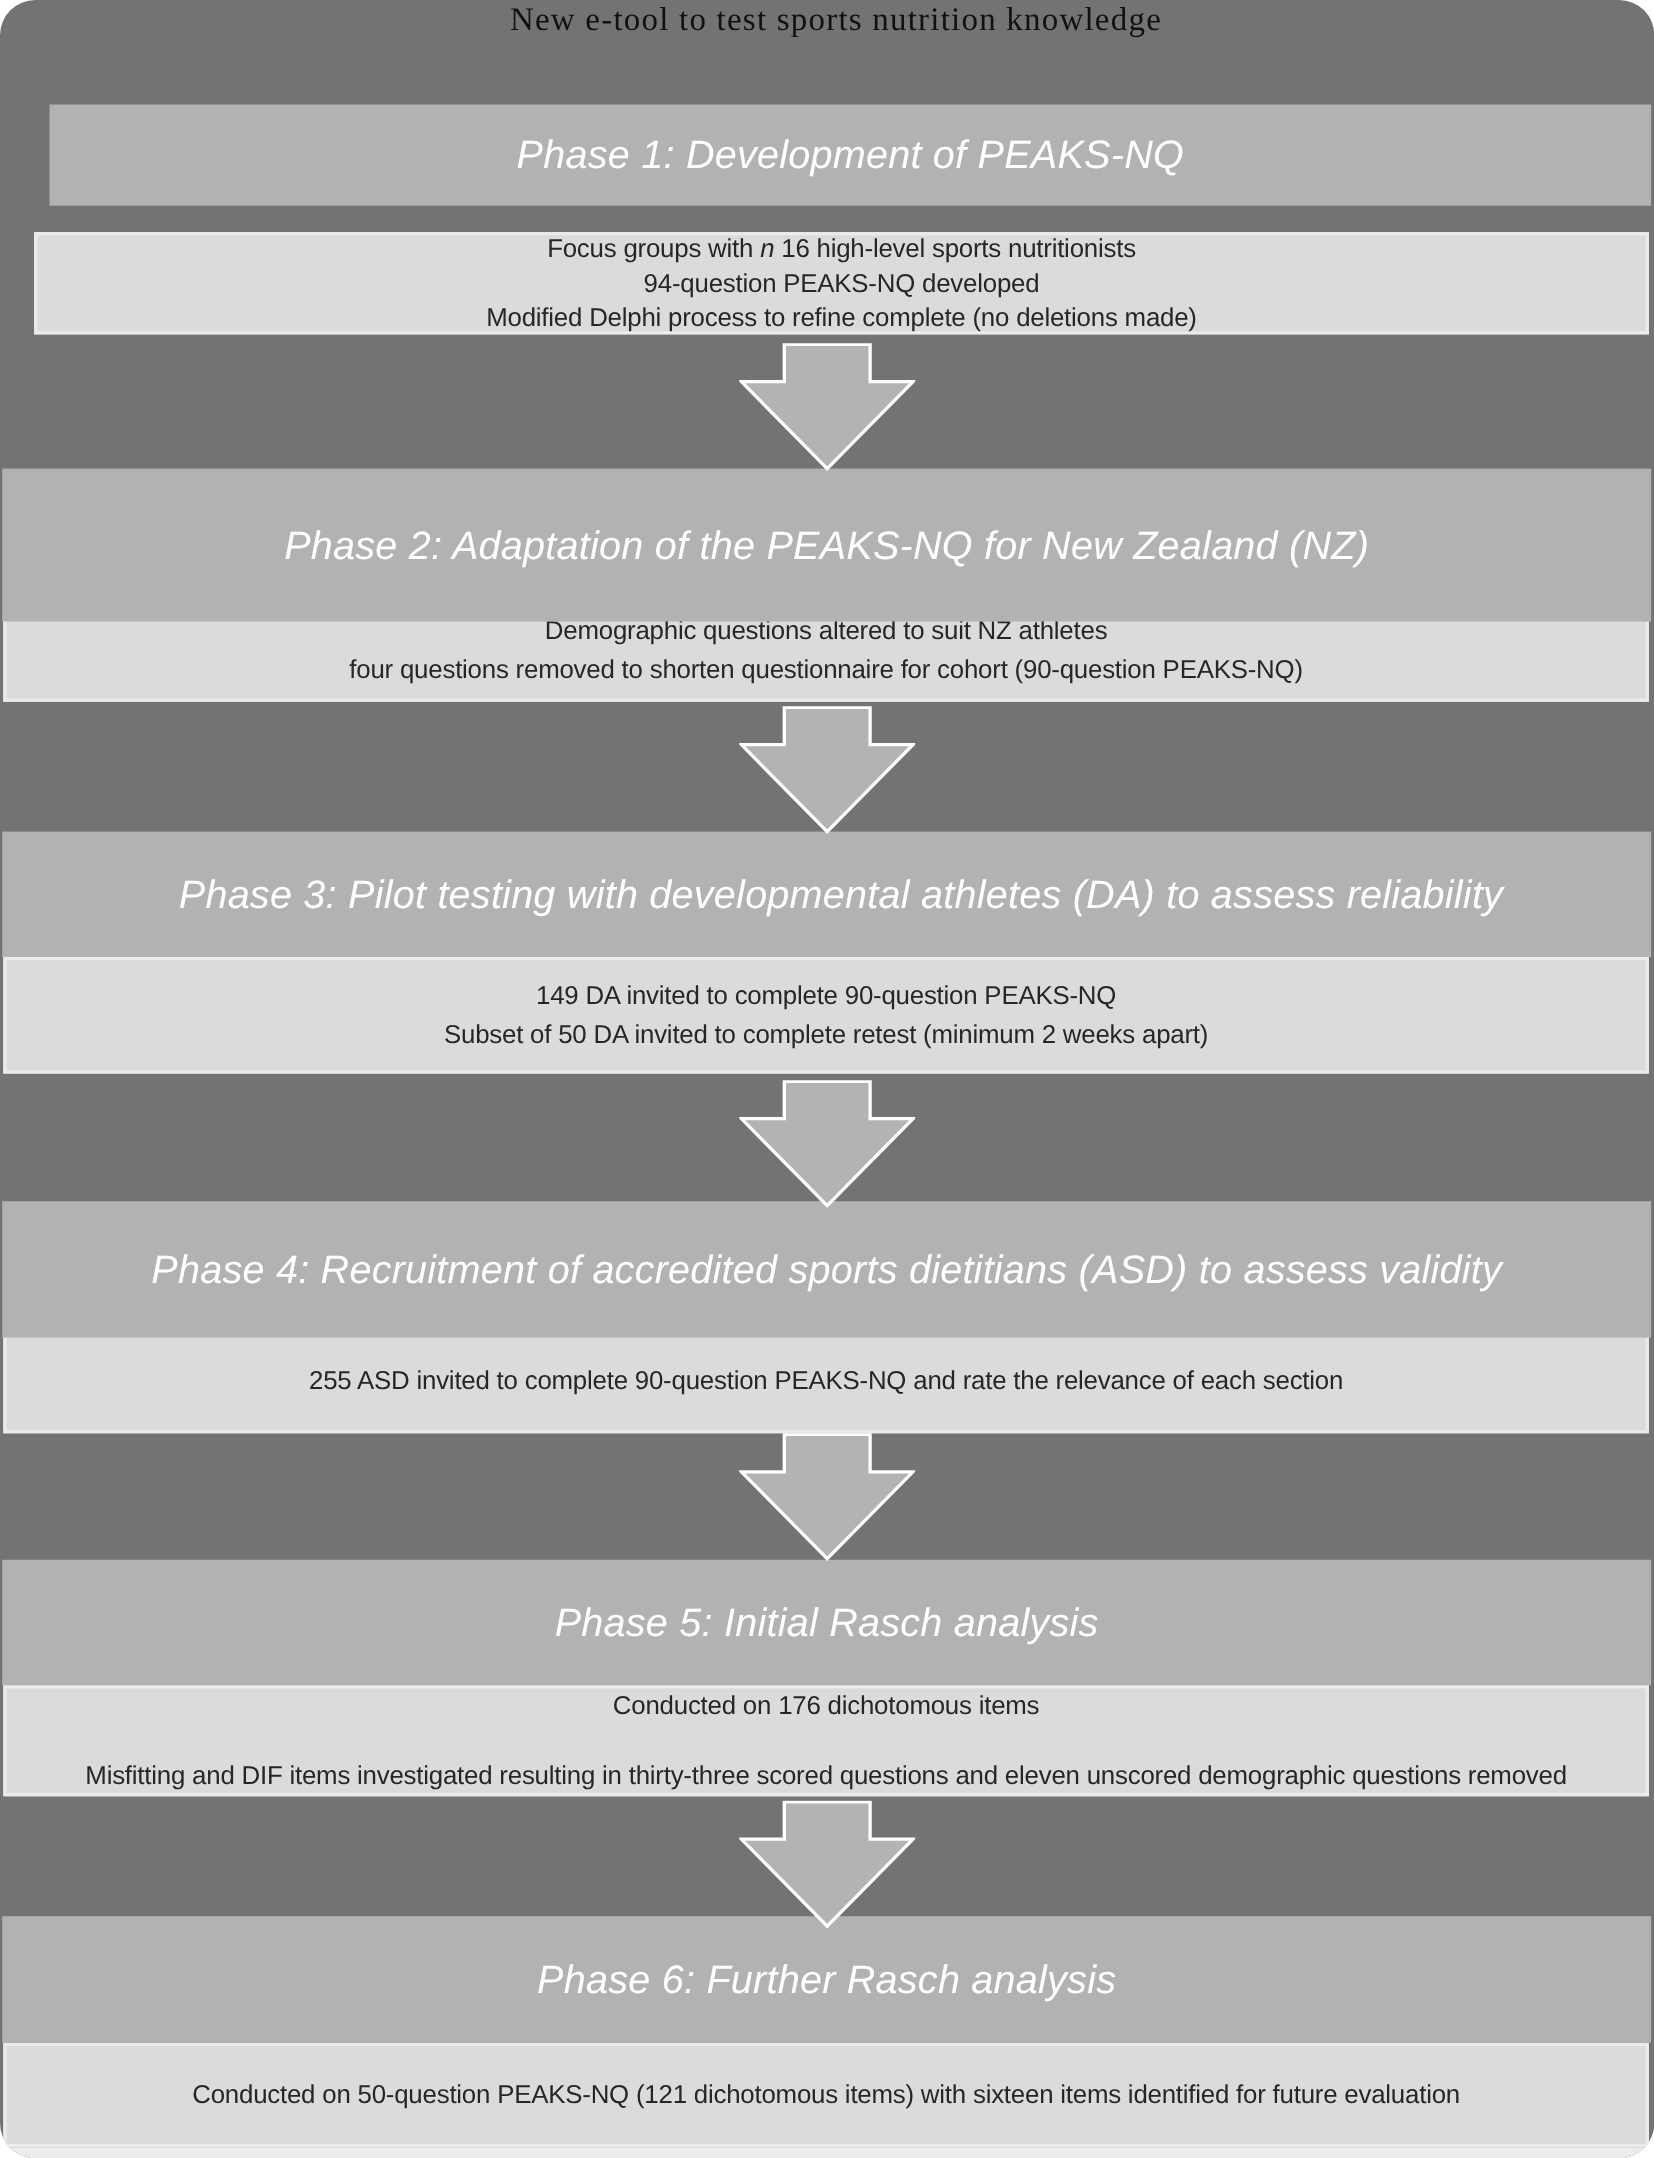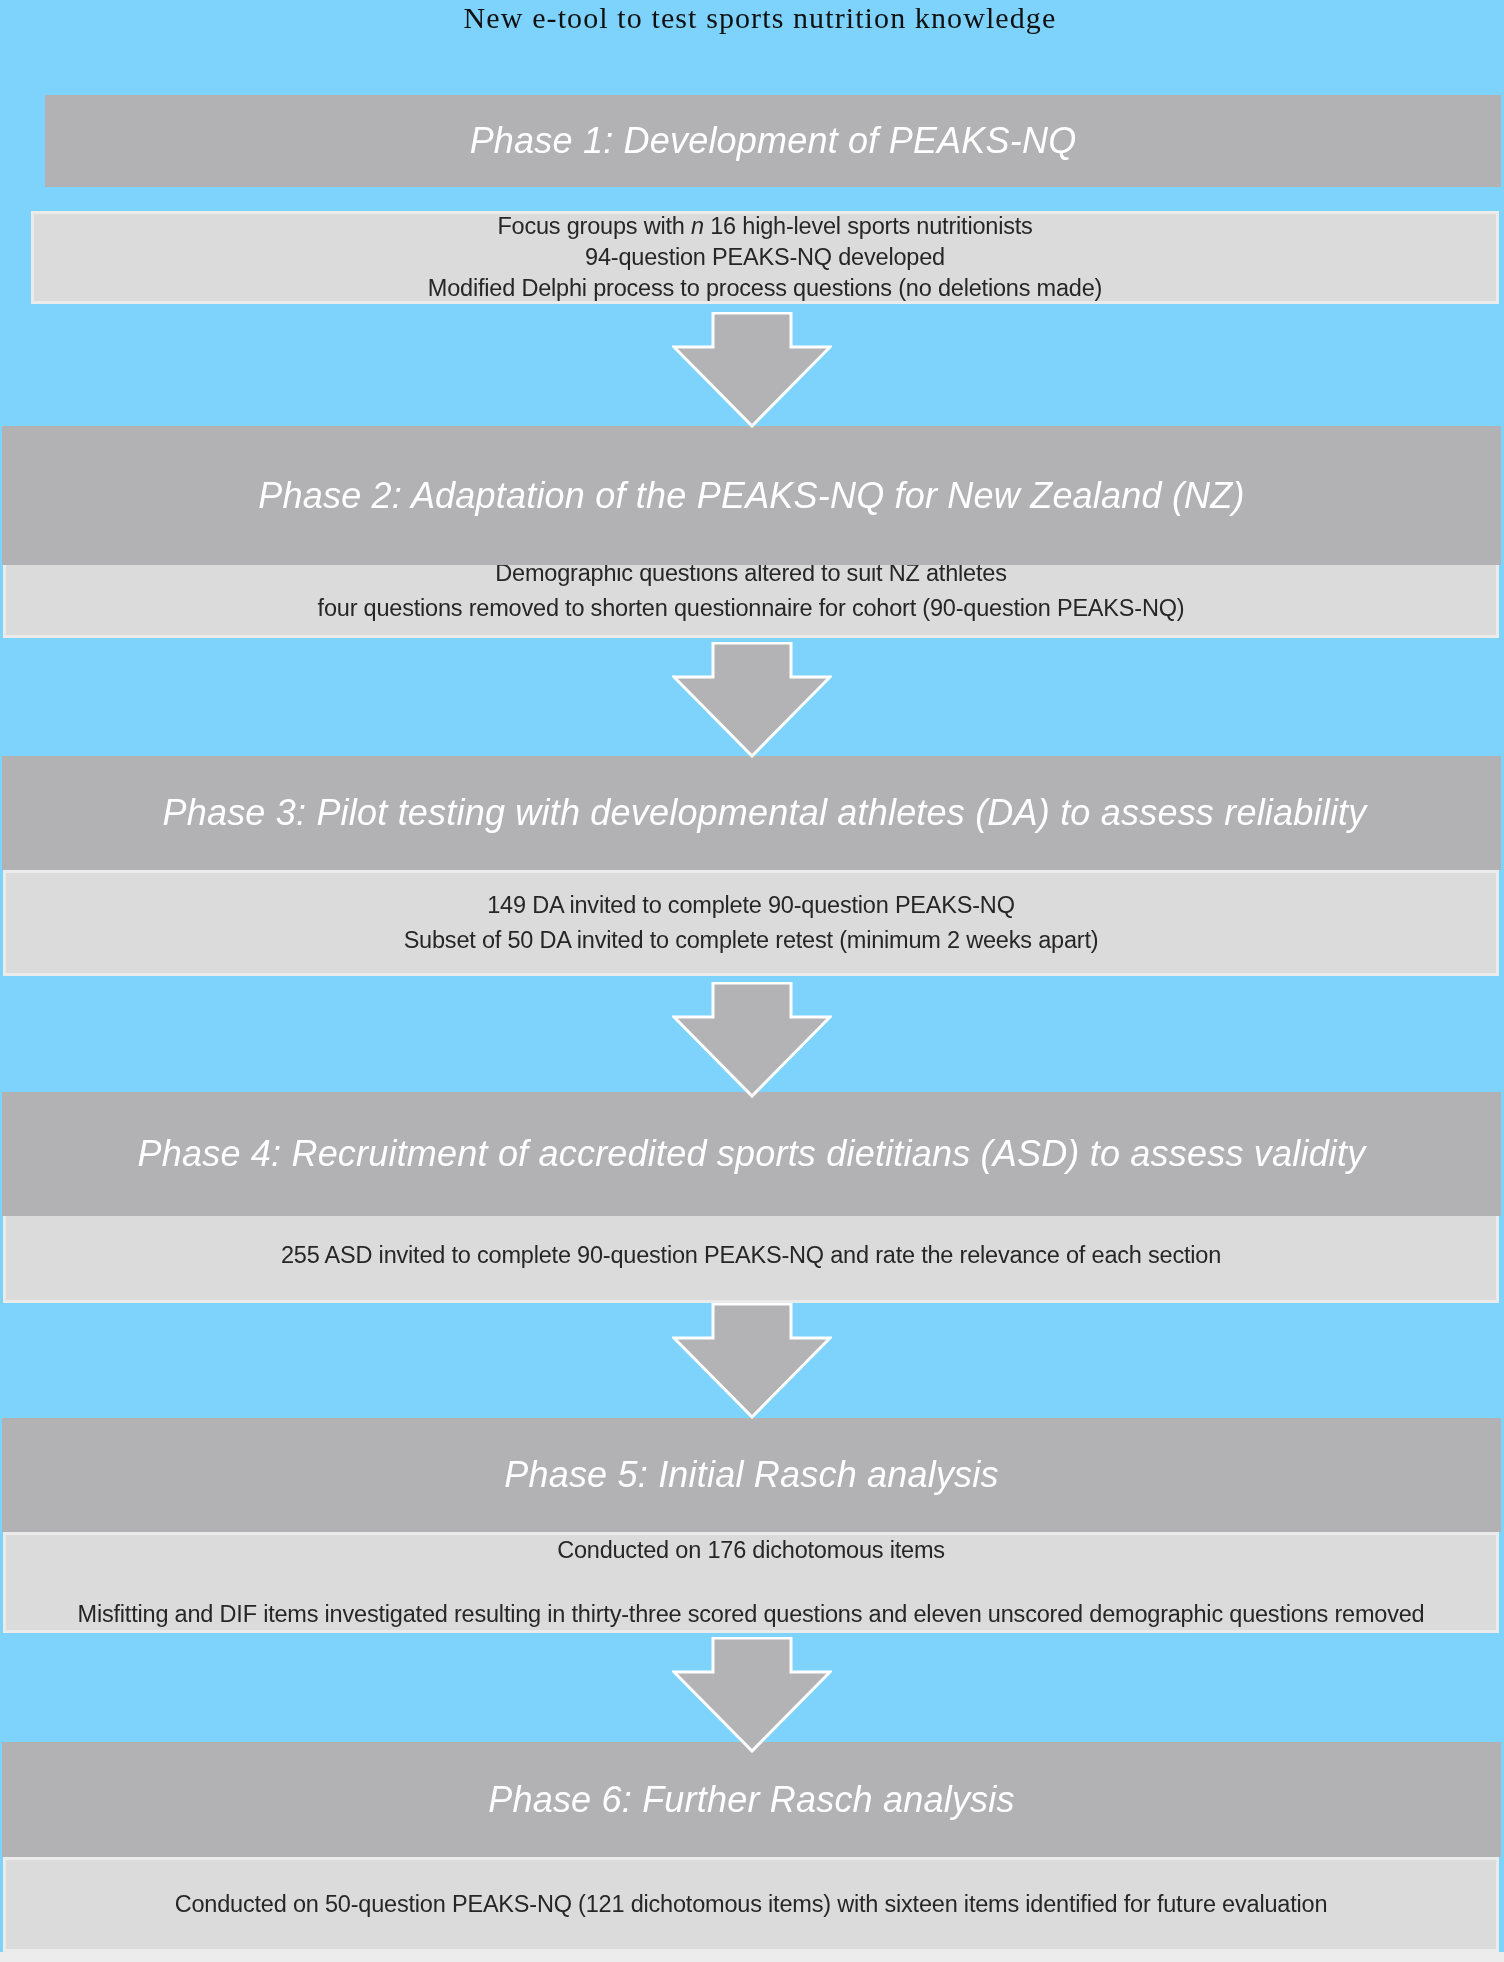--- a/index.html
+++ b/index.html
@@ -4,23 +4,24 @@
 <style>
   html, body {
     margin: 0;
     padding: 0;
     background: #ffffff;
   }
   #stage {
     position: relative;
     width: 1504px;
     height: 1962px;
-    background: #7dd3fc;
+    background: #737373;
     overflow: hidden;
     font-family: "Liberation Sans", sans-serif;
+    border-radius: 32px;
   }
   .fig-title {
     position: absolute;
     top: 0;
     left: 0;
     width: 1520px;
     text-align: center;
     font-family: "Liberation Serif", "DejaVu Serif", serif;
     font-size: 30px;
     line-height: 36px;
@@ -99,21 +100,21 @@
 <body>
 
 <div id="stage">
 
   <div class="fig-title">New e-tool to test sports nutrition knowledge</div>
 
   <div class="phase-header" id="p1h">Phase 1: Development of PEAKS-NQ</div>
   <div class="phase-body" id="p1b">
       <div class="line"><span>Focus groups with </span><i>n</i><span> 16 high-level sports nutritionists</span></div>
       <div class="line">94-question PEAKS-NQ developed</div>
-      <div class="line">Modified Delphi process to process questions (no deletions made)</div>
+      <div class="line">Modified Delphi process to refine complete (no deletions made)</div>
     </div>
 
   <svg class="arrow" id="a1" viewBox="0 0 160 116">
     <polygon class="arrow-shape" points="41,1 119,1 119,35 158,35 80,114 2,35 41,35" stroke="#ffffff" stroke-width="3" fill="#b3b3b5"></polygon>
   </svg>
 
   <div class="phase-header" id="p2h">Phase 2: Adaptation of the PEAKS-NQ for New Zealand (NZ)</div>
   <div class="phase-body lh35" id="p2b">
       <div class="line">Demographic questions altered to suit NZ athletes</div>
       <div class="line">four questions removed to shorten questionnaire for cohort (90-question PEAKS-NQ)</div>

